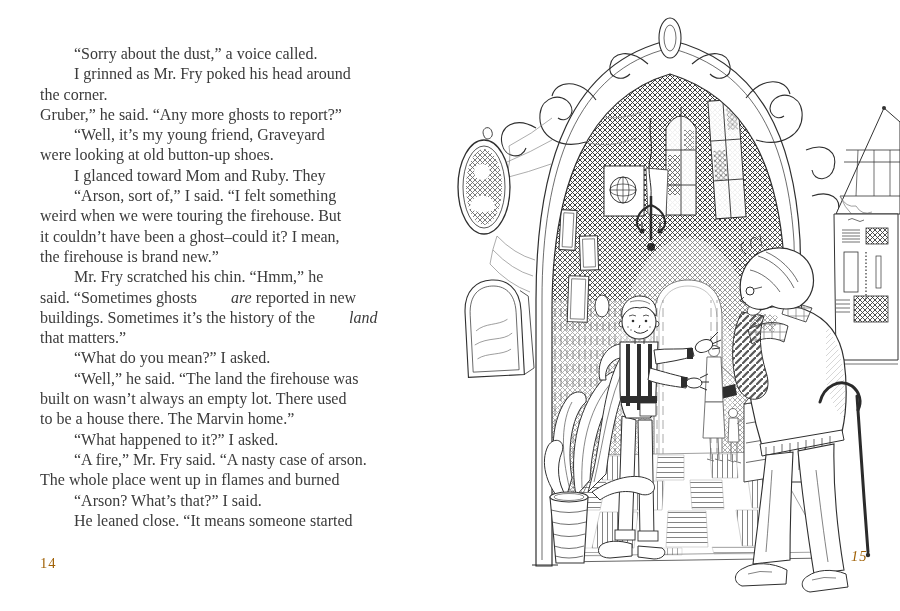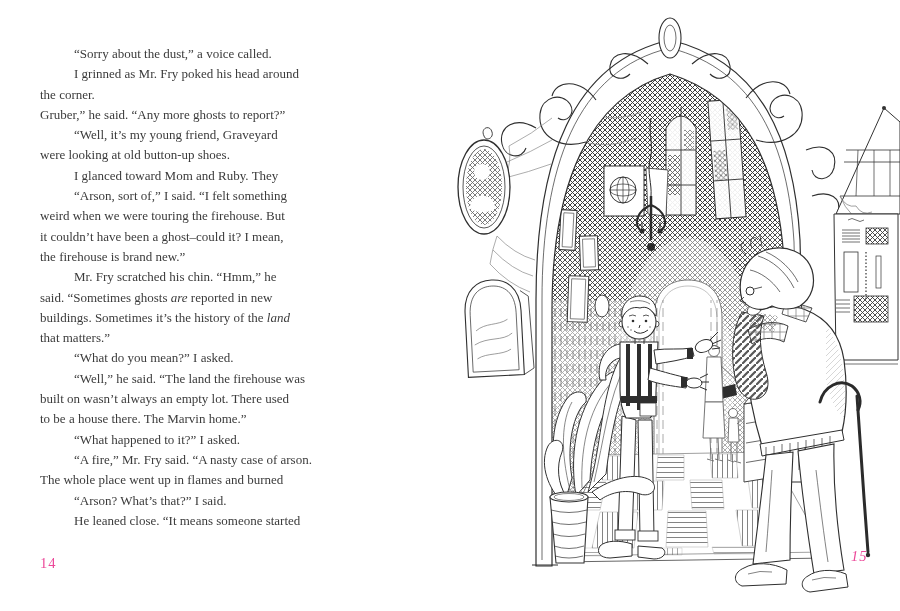--- a/index.html
+++ b/index.html
@@ -1,23 +1,23 @@
 <!DOCTYPE html>
 <html><head>
 <meta charset="utf-8">
 <style>
   html,body{margin:0;padding:0;}
   body{width:900px;height:611px;background:#ffffff;position:relative;overflow:hidden;
        font-family:"Liberation Serif","DejaVu Serif",serif;}
   .textcol{position:absolute;left:40px;top:44px;width:346px;
-           font-size:13px;line-height:20.3px;color:#3b3b3b;}
+           font-size:16px;line-height:20.3px;color:#3b3b3b;}
   .line{white-space:nowrap;height:20.3px;}
   .line.indent{padding-left:34px;}
-  .line em{font-style:italic;}
-  .pagenum{position:absolute;font-size:14.5px;color:#ec4899;letter-spacing:1px;}
+  .line em{font-style:italic;margin-left:30px;}
+  .pagenum{position:absolute;font-size:14.5px;color:#a16207;letter-spacing:1px;}
   #pn-left{left:40px;top:555px;}
   #pn-right{left:839px;top:548px;font-style:italic;margin-left:12px;}
   #illu{position:absolute;left:440px;top:0;width:460px;height:611px;}
 </style>
 </head>
 <body>
 
 <div class="textcol">
     <div class="line indent"><span>“Sorry about the dust,” a voice called.</span></div>
     <div class="line indent"><span>I grinned as Mr. Fry poked his head around</span></div>

